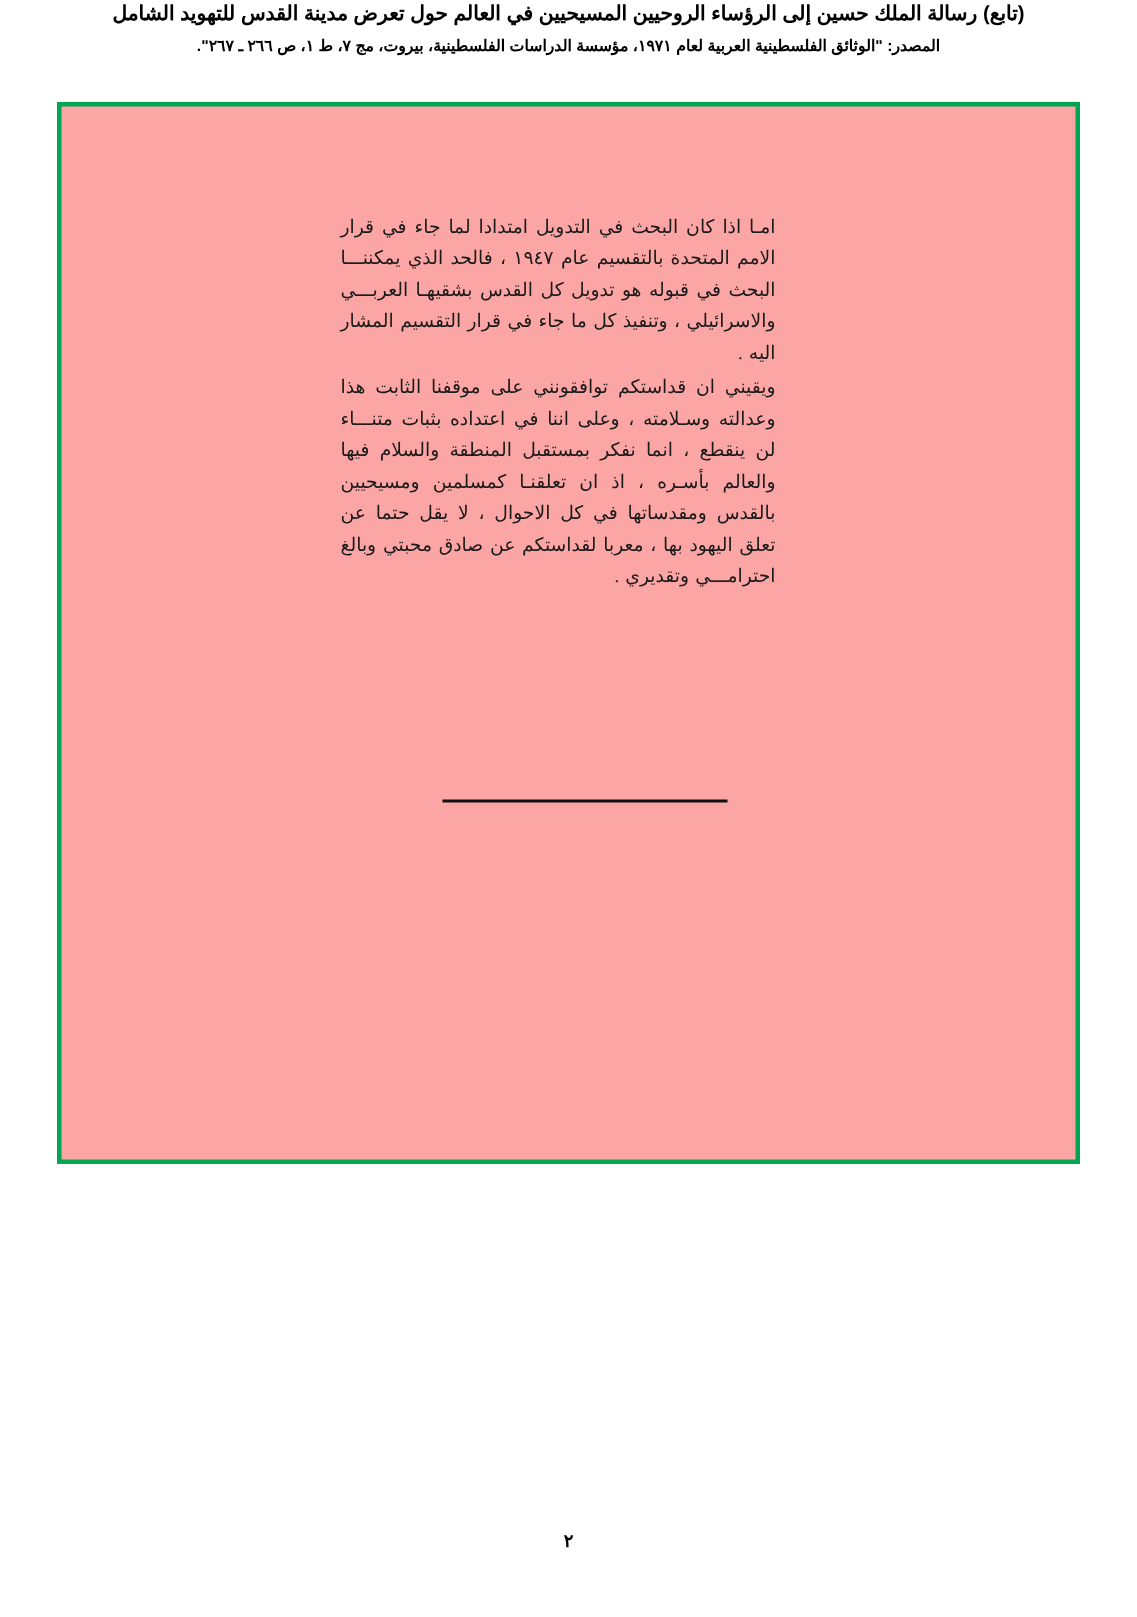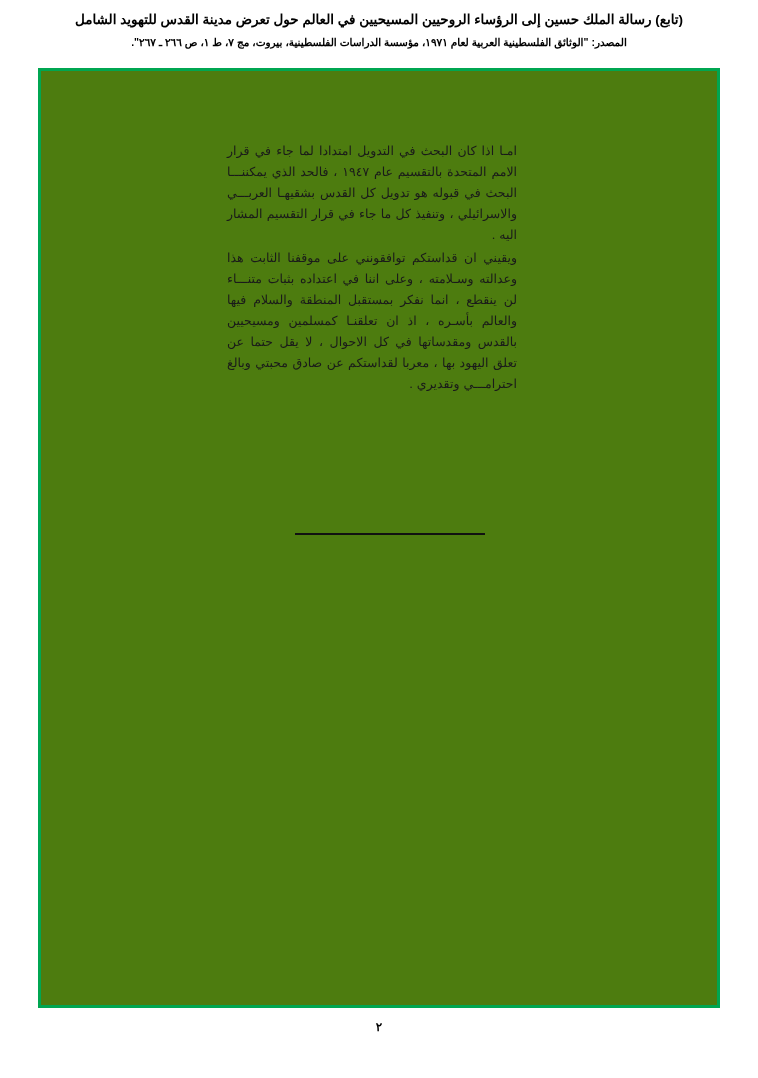--- a/index.html
+++ b/index.html
@@ -15,21 +15,21 @@
     color: #000000;
     overflow: hidden;
   }
 
   
   .doc-header {
     position: absolute;
     top: 0;
     left: 0;
     width: 758px;
-    padding-top: 11px;
+    padding-top: 0;
     text-align: center;
   }
   .header-title {
     font-family: "Liberation Sans", sans-serif;
     font-weight: bold;
     font-size: 13.5px;
     line-height: 18px;
     direction: rtl;
     color: #000;
     padding: 0 26px;
@@ -44,24 +44,24 @@
     margin-top: 5px;
     padding: 0 26px;
   }
 
   
   .page-frame {
     position: absolute;
     top: 68px;
     left: 38px;
     width: 682px;
-    height: 940px;
+    height: 708px;
     border: 3px solid #00a651;
     box-sizing: border-box;
-    background: #4d7c0f;
+    background: #fca5a5;
   }
 
   
   .text-block {
     position: absolute;
     top: 70px;
     right: 200px;
     width: 290px;
     direction: rtl;
     text-align: justify;

